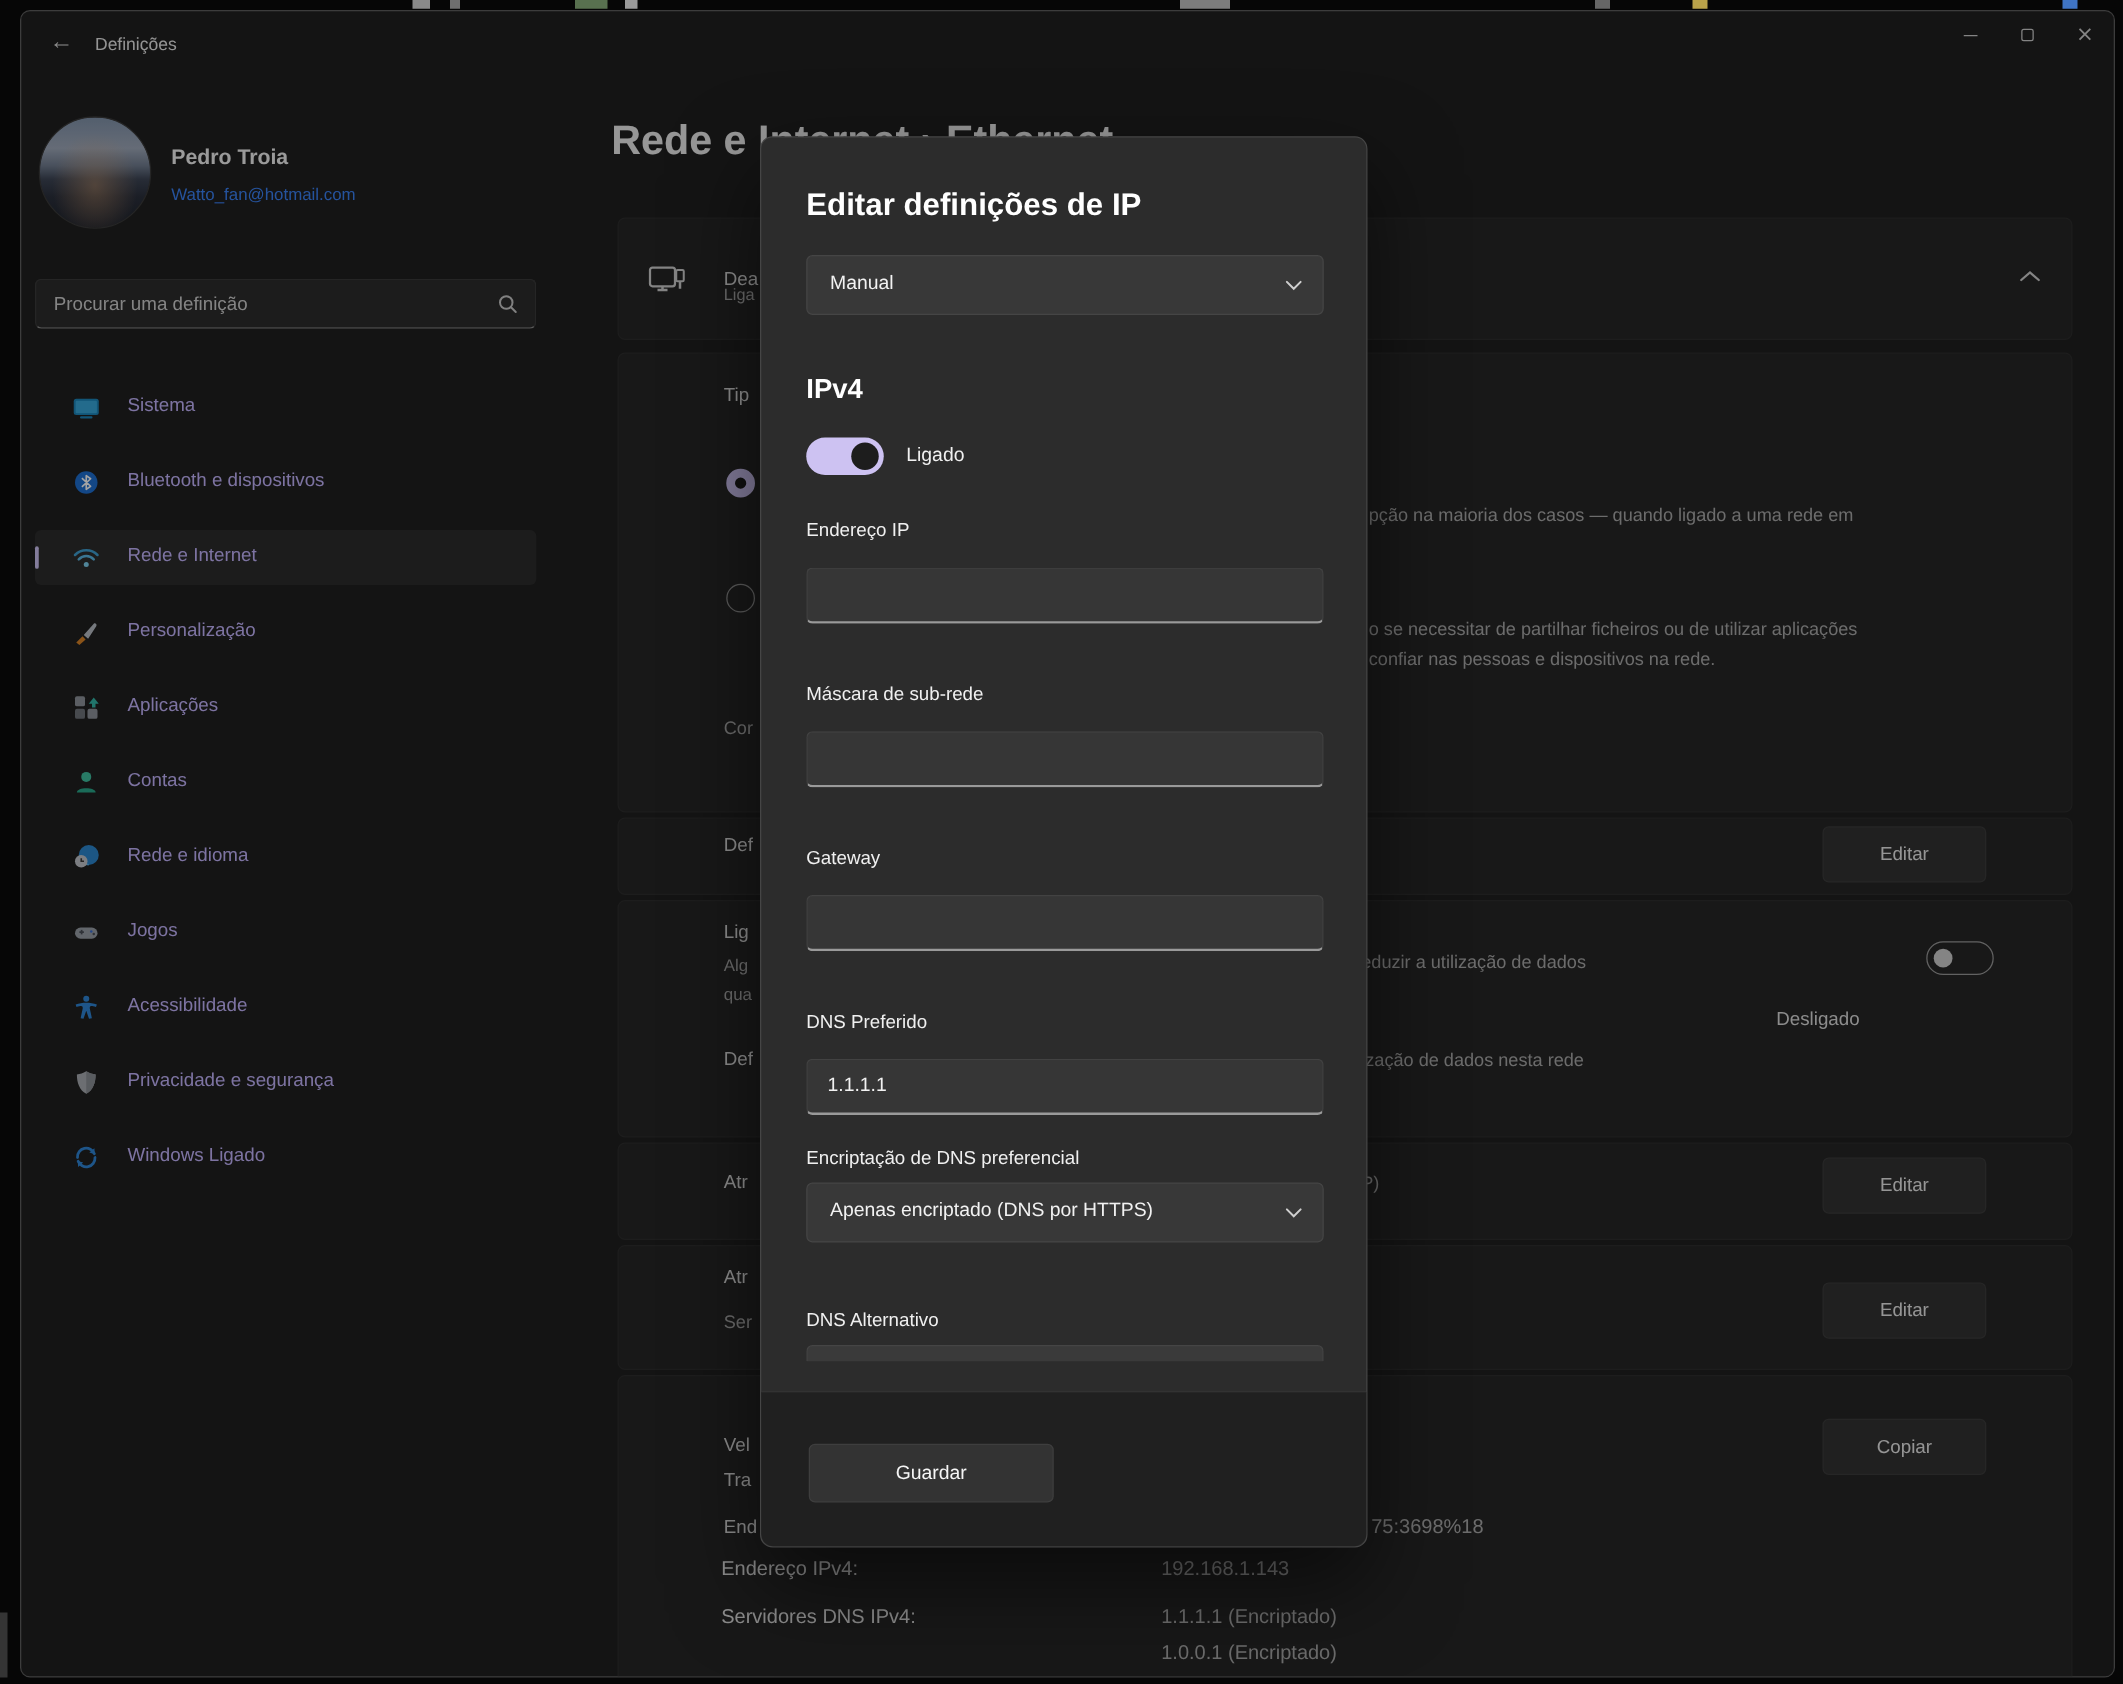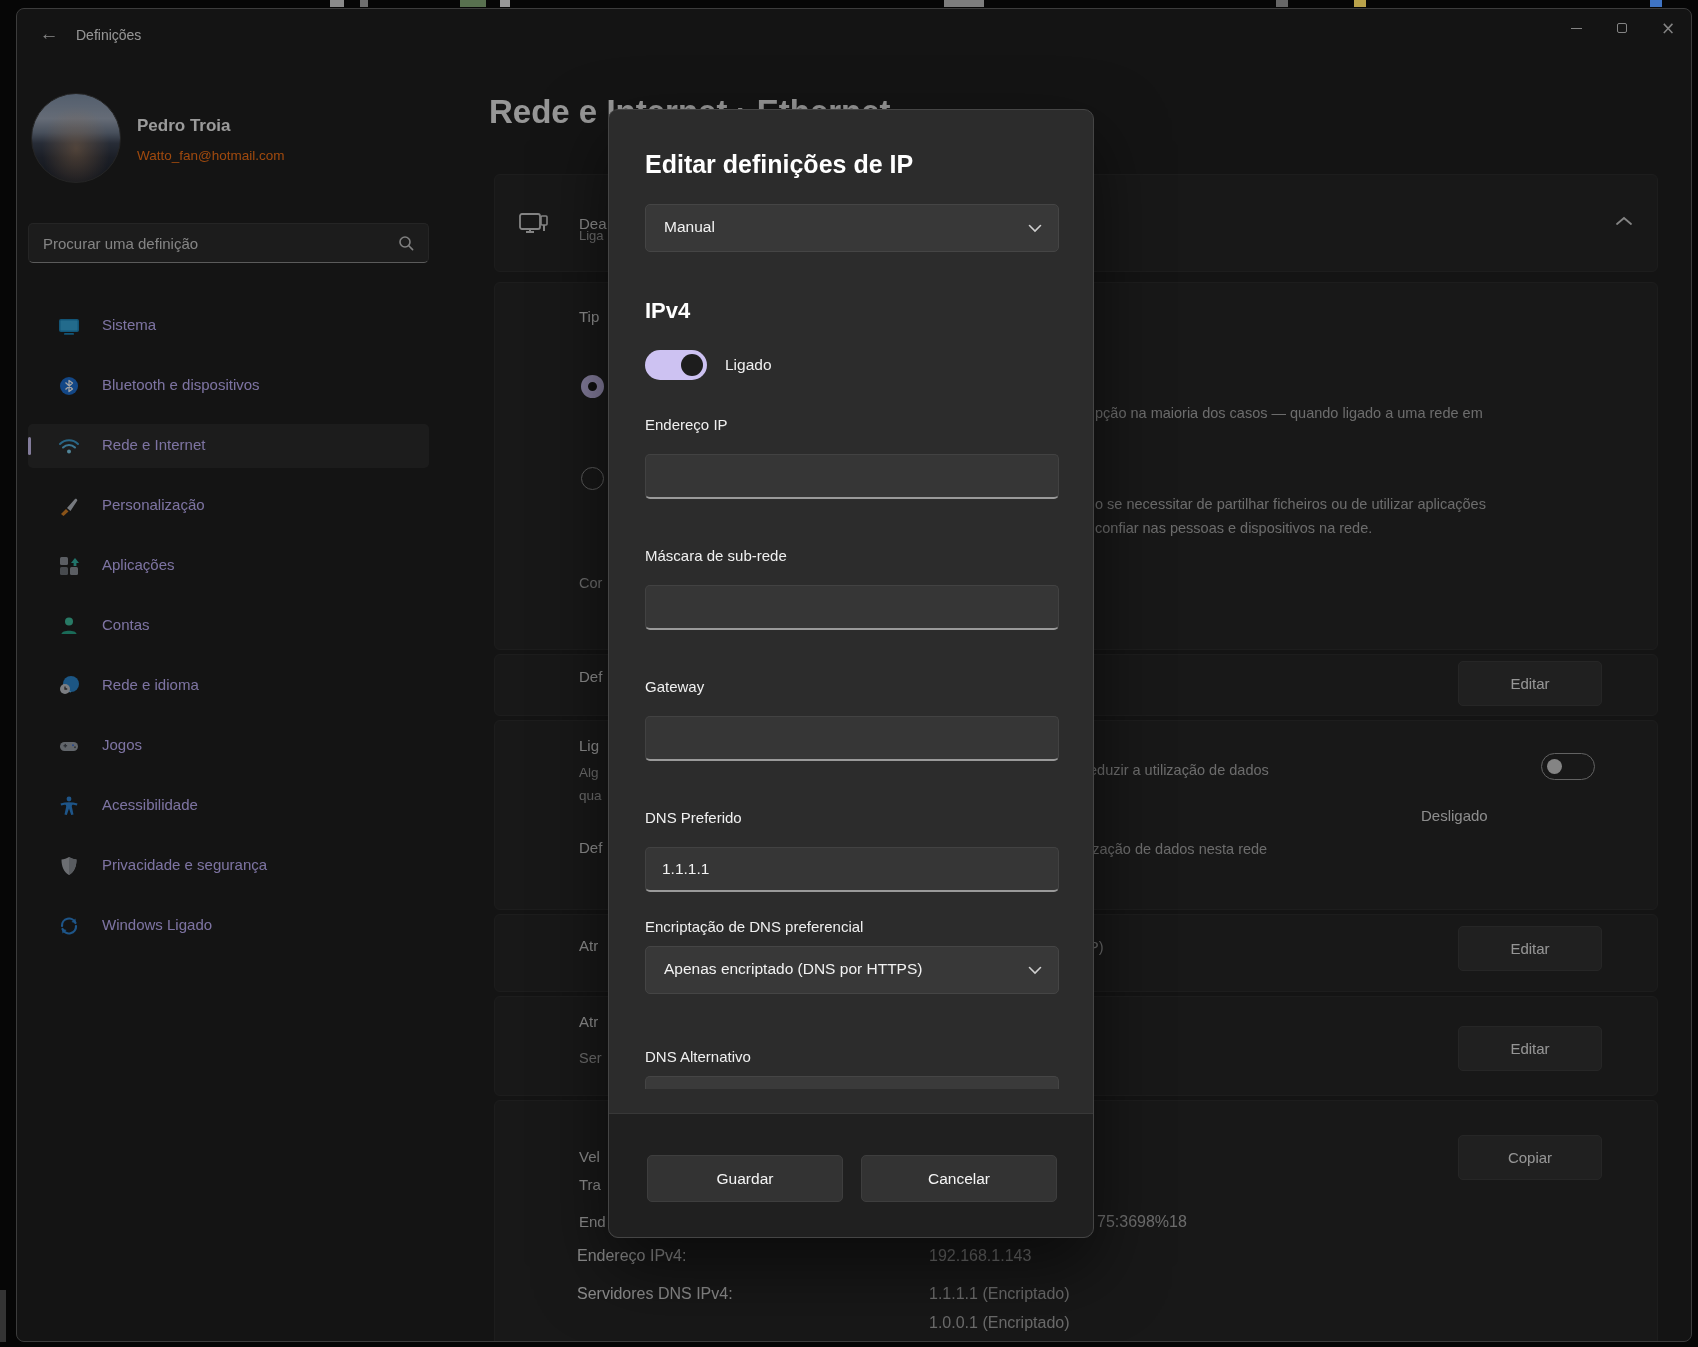--- a/index.html
+++ b/index.html
@@ -22,41 +22,41 @@
   .glyph-max { width:10px; height:10px; border:1px solid #cfcfcf; border-radius:2px; }
   .glyph-close { font-size:17px; line-height:1; font-family:"DejaVu Sans",sans-serif; }
 
   
   .avatar { position:absolute; left:14px; top:84px; width:90px; height:90px; border-radius:50%;
             background:
               radial-gradient(ellipse at 50% 62%, rgba(214,160,110,.45) 0%, rgba(214,160,110,0) 55%),
               linear-gradient(180deg,#8294ab 0%,#9fa9ba 28%,#717d90 44%,#3e4656 56%,#2b303c 72%,#20242e 100%);
             border:1px solid #3a3a3a; }
   .p-name { position:absolute; left:120px; top:107px; font-size:17px; font-weight:700; color:#f1f1f1; }
-  .p-email { position:absolute; left:120px; top:139px; font-size:13.5px; color:#f97316; }
+  .p-email { position:absolute; left:120px; top:139px; font-size:13.5px; color:#3b82f6; }
 
   .search { position:absolute; left:11px; top:214px; width:401px; height:40px; background:#2d2d2d;
             border:1px solid #3a3a3a; border-bottom:1px solid #8f8f8f; border-radius:5px; }
   .search input { position:absolute; left:14px; top:0; width:340px; height:100%; background:transparent;
             border:none; outline:none; color:#dedede; font-size:15px; font-family:inherit; }
   .search input::placeholder { color:#cfcfcf; }
   .search .mag { position:absolute; right:14px; top:11px; }
 
   .side-item { position:absolute; left:11px; width:401px; height:44px; border-radius:5px; cursor:pointer; }
   .side-item.sel { background:#2d2d2d; }
   .side-item .pill { position:absolute; left:0px; top:13px; width:3px; height:18px; border-radius:2px; background:#cdc2f2; }
   .side-ico { position:absolute; left:30px; top:11px; width:22px; height:22px; }
   .side-label { position:absolute; left:74px; top:12px; font-size:15px; color:#c4b5fd; white-space:nowrap; }
 
   
   .page-title { position:absolute; left:472px; top:84px; font-size:33px; font-weight:700; color:#ececec; white-space:nowrap; z-index:1; }
   .card { position:absolute; left:477px; width:1164px; background:#272727; border:1px solid #2e2e2e; border-radius:6px; }
   .frag { position:absolute; color:#a9a9a9; font-size:14.5px; white-space:nowrap; z-index:2; }
   .frag.big { color:#dcdcdc; font-size:15px; }
-  .edit-btn { position:absolute; width:144px; height:45px; background:#323232; border:1px solid #3c3c3c;
+  .edit-btn { position:absolute; width:131px; height:45px; background:#323232; border:1px solid #3c3c3c;
               border-radius:5px; color:#eaeaea; font-size:15px; display:flex; align-items:center; justify-content:center;
               z-index:2; cursor:pointer; }
   .radio { position:absolute; width:23px; height:23px; border-radius:50%; z-index:2; }
   .radio.on { border:7px solid #cdc2f2; background:#1b1b1b; }
   .radio.off { border:1.5px solid #8f8f8f; background:transparent; }
   .toggle-off { position:absolute; width:54px; height:27px; border:1px solid #999; border-radius:14px; z-index:2; }
   .toggle-off .knob { position:absolute; left:5px; top:5px; width:15px; height:15px; border-radius:50%; background:#cfcfcf; }
   .chev-up { position:absolute; z-index:2; }
 
   
@@ -332,20 +332,17 @@
           </svg>
       </div>
 
       <span class="f-label" style="top:938px;">DNS Alternativo</span>
       <div class="input-sliver"></div>
 
       <div class="dlg-footer">
         <div class="dlg-btn" style="left:38px;">
             <span>Guardar</span>
           </div>
-        <div class="dlg-btn" style="left:252px;">
-            <span>Cancelar</span>
-          </div>
       </div>
     </div>
 
   </div>
 </div>
 
 </body></html>

